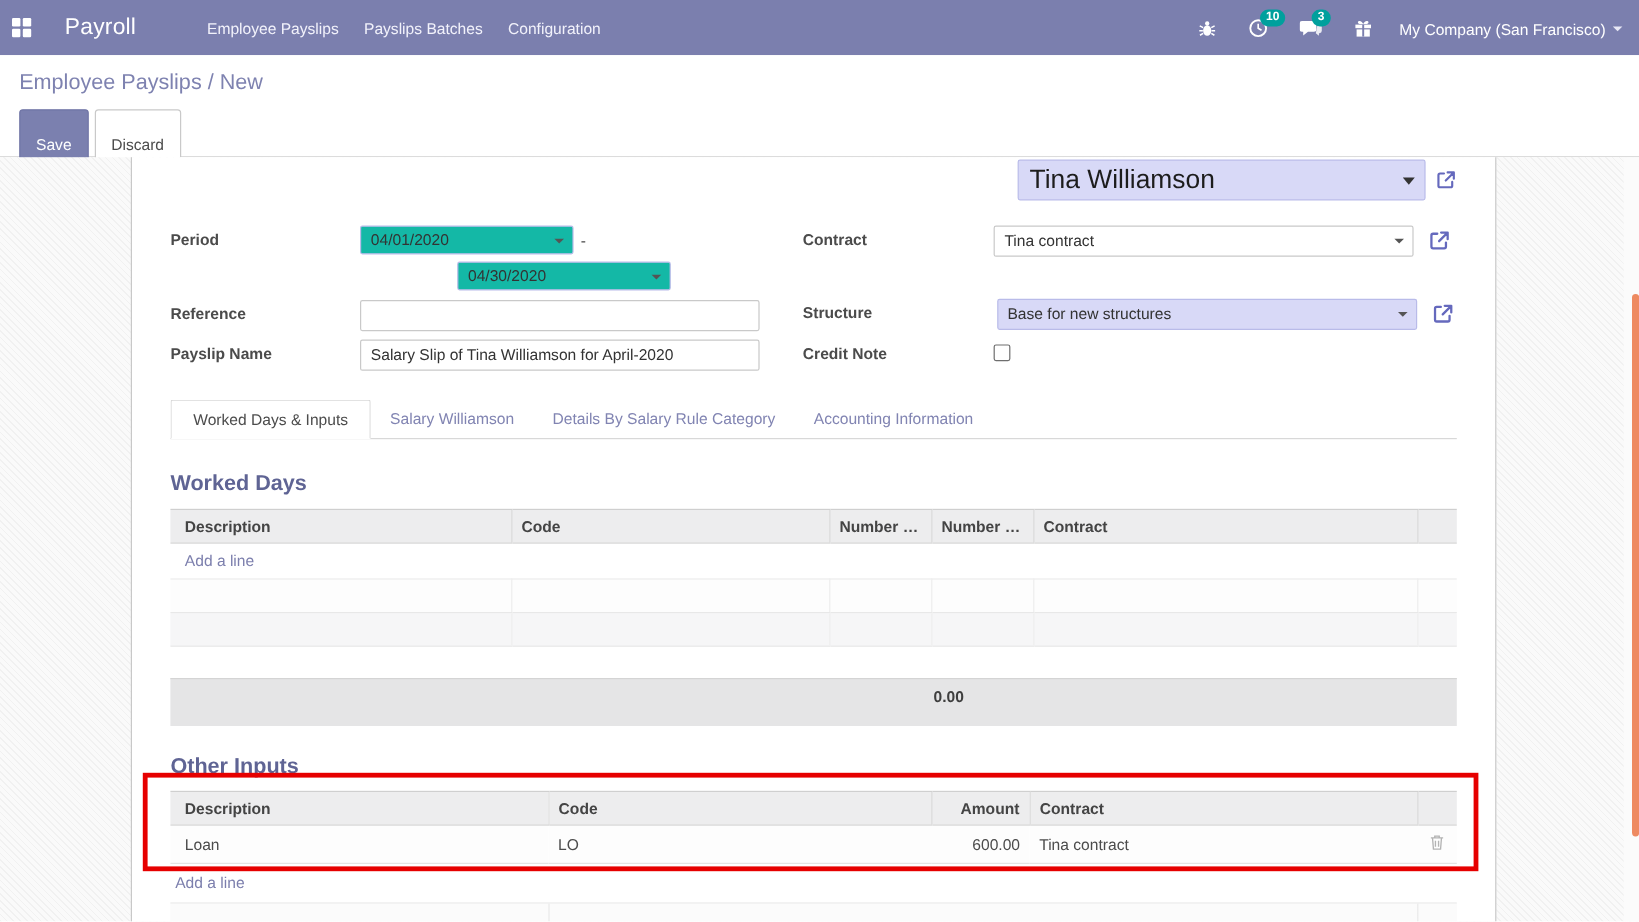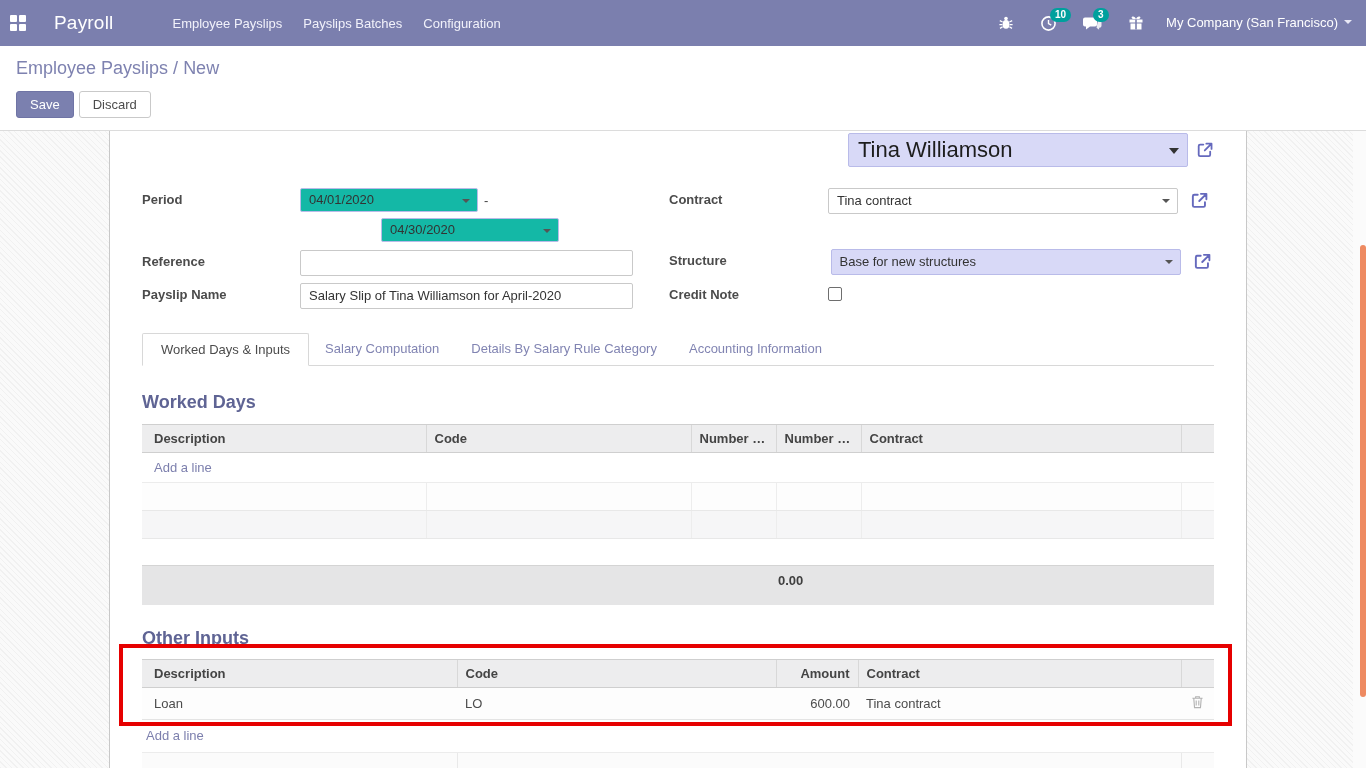--- a/index.html
+++ b/index.html
@@ -8,41 +8,41 @@
 
   
   .topbar { height:46px; background:#7b7fae; display:flex; align-items:center;
     color:#fff; font-size:13px; padding:0 14px 0 10px; }
   .apps-btn { width:18px; height:16px; display:grid; grid-template-columns:7px 7px;
     grid-template-rows:7px 7px; gap:2px; cursor:pointer; }
   .apps-btn span { background:#fff; border-radius:1px; }
   .app-title { font-size:19px; margin-left:26px; font-weight:400; letter-spacing:.2px; }
   .top-menus { display:flex; margin-left:57px; gap:17px; }
   .top-menu { padding:15px 2px; color:#f2f2fb; cursor:pointer; }
-  .systray { margin-left:auto; display:flex; align-items:flex-start; }
+  .systray { margin-left:auto; display:flex; align-items:flex-end; }
   .tray-icon { position:relative; margin-left:26px; cursor:pointer; display:flex; align-items:center; }
   .badge { position:absolute; top:-7px; left:10px; background:#00a09d; color:#fff;
     font-size:10px; line-height:12px; padding:1px 5px; border-radius:8px; font-weight:bold; }
   .company-menu { margin-left:22px; display:flex; align-items:center; gap:6px; cursor:pointer; }
   .user-menu { margin-left:26px; display:flex; align-items:center; gap:8px; cursor:pointer; }
   .avatar { width:26px; height:26px; border-radius:50%;
     background:
       radial-gradient(circle at 50% 40%, #e9c29b 0 31%, rgba(0,0,0,0) 32%),
       radial-gradient(circle at 50% 16%, #53402c 0 40%, rgba(0,0,0,0) 41%),
       linear-gradient(180deg,#a9a598 0%,#cdc8bb 100%); }
   .caret-w { width:0; height:0; border-left:4px solid transparent;
     border-right:4px solid transparent; border-top:4px solid #e8e8f5; }
 
   
   .control-panel { height:85px; background:#fff; border-bottom:1px solid #dcdcdc;
     padding:12px 16px 0 16px; }
   .breadcrumb { font-size:18px; color:#7e82b0; }
   .breadcrumb .bc-link { cursor:pointer; }
   .cp-buttons { margin-top:12px; display:flex; gap:5px; }
-  .btn { font-size:13px; padding:5px 13px; border-radius:3px; cursor:pointer; border:1px solid transparent; }
+  .btn { font-size:13px; padding:21px 13px; border-radius:3px; cursor:pointer; border:1px solid transparent; }
   .btn-primary { background:#7b80af; border-color:#6f74a5; color:#fff; }
   .btn-secondary { background:#fff; border-color:#c9c9c9; color:#4c4c4c; }
 
   
   .main { position:relative; height:637px;
     background:repeating-linear-gradient(45deg,#f1f1f1 0,#f1f1f1 1px,#fafafa 1px,#fafafa 4px); }
   .sheet { position:absolute; left:109px; top:0; width:1138px; height:637px;
     background:#fff; border-left:1px solid #c8c8c8; border-right:1px solid #c8c8c8;
     padding:2px 32px 0 32px; overflow:hidden; }
   .scroll-track { position:absolute; right:0; top:0; bottom:0; width:13px; background:#fbfbfb; }
@@ -261,21 +261,21 @@
         </div>
         <div class="f-label">Credit Note</div>
         <div class="f-cell">
           <div class="checkbox"></div>
         </div>
       </div>
     </div>
 
     <div class="tabs">
       <div class="tab active">Worked Days &amp; Inputs</div>
-      <div class="tab">Salary Computation</div>
+      <div class="tab">Salary Williamson</div>
       <div class="tab">Details By Salary Rule Category</div>
       <div class="tab">Accounting Information</div>
     </div>
 
     <div class="sec-heading">Worked Days</div>
     <table class="o-list">
       <colgroup>
           <col style="width:284px">
           <col style="width:265px">
           <col style="width:85px">

